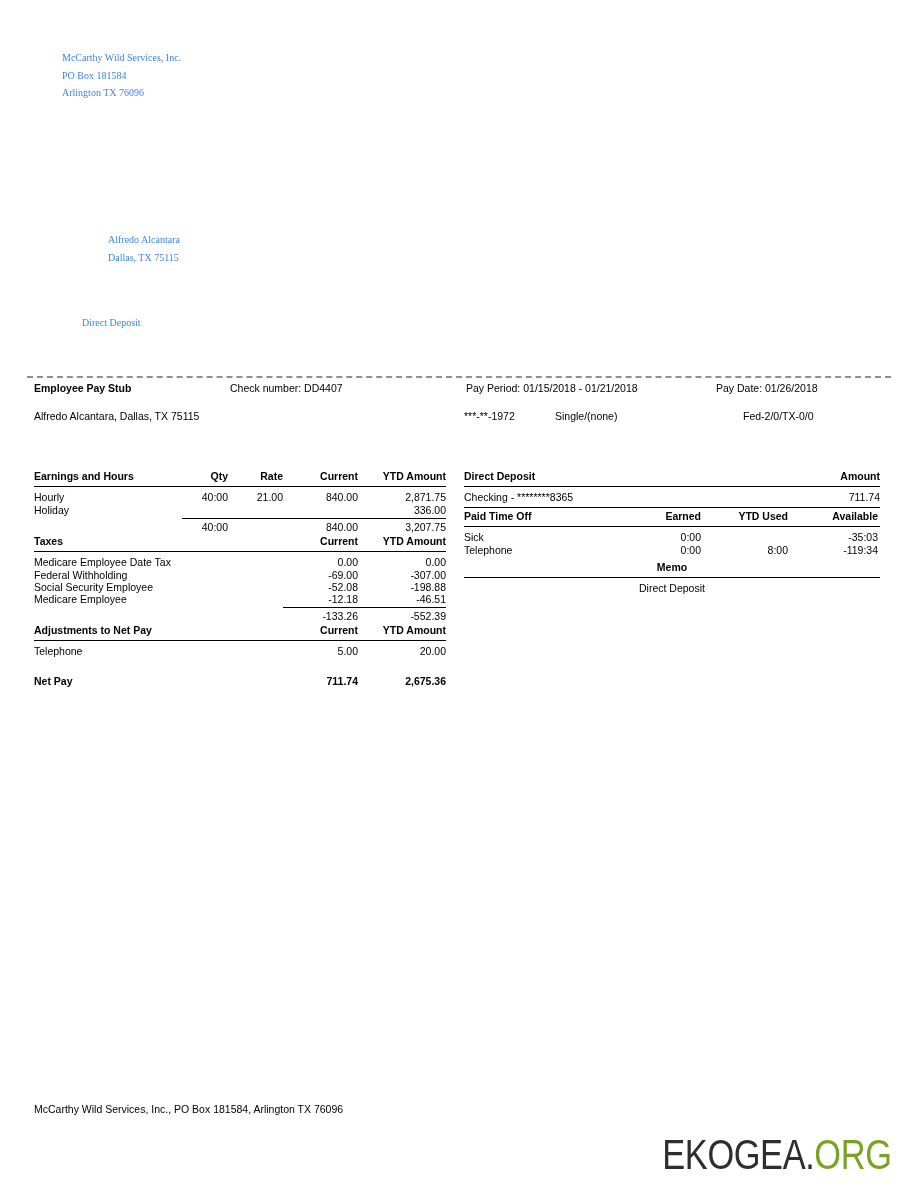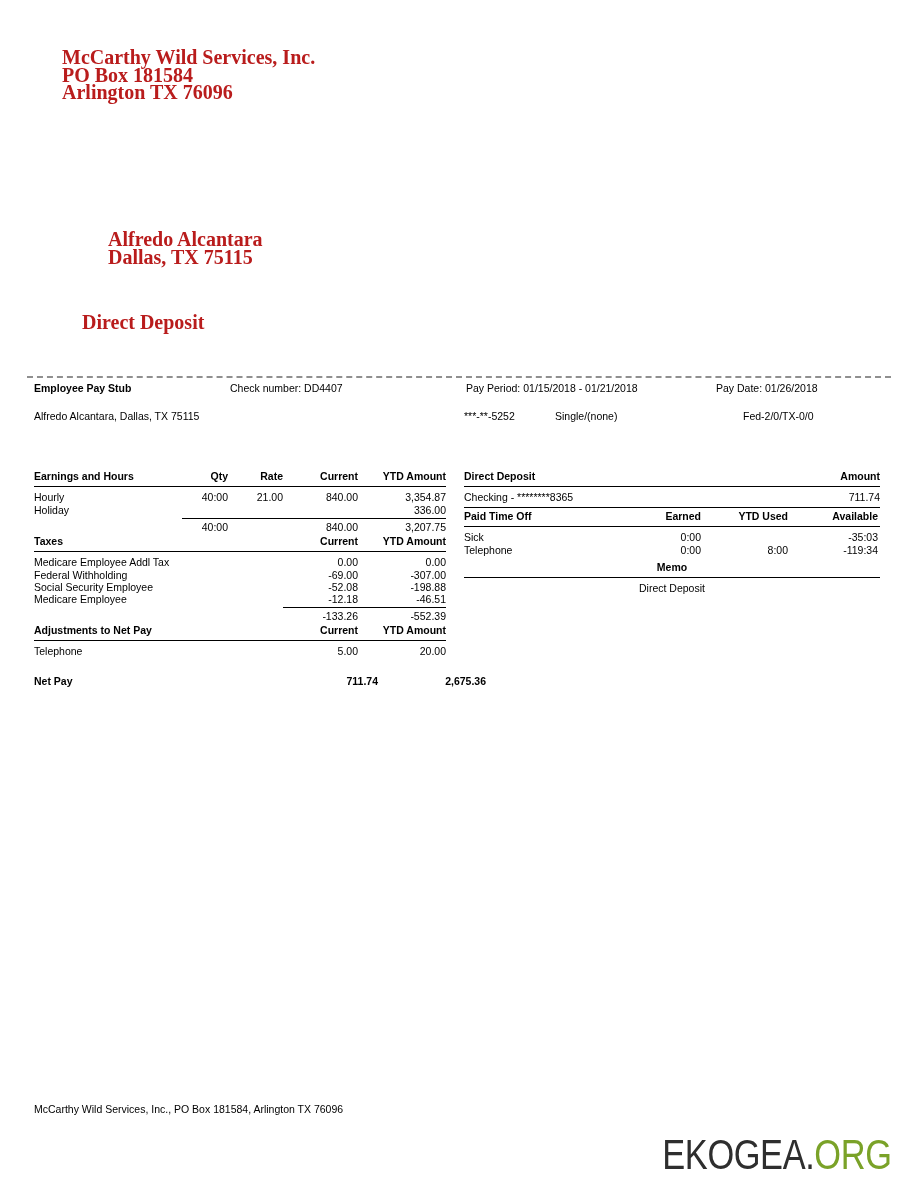--- a/index.html
+++ b/index.html
@@ -7,21 +7,21 @@
   .page {
     position:relative;
     width:918px; height:1188px;
     background:#ffffff;
     font-family:"Liberation Sans", sans-serif;
     font-size:10.5px;
     color:#000;
     overflow:hidden;
     margin:0 auto;
   }
-  .serif { font-family:"Liberation Serif", serif; font-size:20px; line-height:17.5px; color:#b91c1c;font-weight:bold; }
+  .serif { font-family:"Liberation Serif", serif; font-size:10px; line-height:17.5px; color:#3b82f6; }
   .abs { position:absolute; }
   .b { font-weight:bold; }
   .num { text-align:right; }
   .row { display:grid; line-height:12.3px; white-space:nowrap; }
   .g-earn { grid-template-columns:148px 46px 55px 75px 88px; }
   .g-tax  { grid-template-columns:249px 75px 88px; }
   .g-ssn  { grid-template-columns:91px 188px 137px; }
   .g-dd   { grid-template-columns:1fr 110px; }
   .g-pto  { grid-template-columns:130px 107px 87px 90px; }
   .sec { position:absolute; width:412px; }
@@ -65,40 +65,40 @@
   <div class="abs" style="left:230px; top:382px;text-align:right;">Check number: DD4407</div>
   <div class="abs" style="left:466px; top:382px;">Pay Period: 01/15/2018 - 01/21/2018</div>
   <div class="abs" style="left:716px; top:382px;">Pay Date: 01/26/2018</div>
 
   <div class="sec" style="left:34px; top:406px;">
     <div class="first-row">Alfredo Alcantara, Dallas, TX 75115</div>
   </div>
 
   <div class="sec-r" style="top:406px;">
     <div class="row g-ssn first-row">
-      <span>***-**-5252</span>
+      <span>***-**-1972</span>
       <span>Single/(none)</span>
       <span>Fed-2/0/TX-0/0</span>
     </div>
   </div>
 
   <div class="sec" style="left:34px; top:470px;">
     <div class="row g-earn sec-head b">
       <span>Earnings and Hours</span>
       <span class="num">Qty</span>
       <span class="num">Rate</span>
       <span class="num">Current</span>
       <span class="num">YTD Amount</span>
     </div>
     <div class="row g-earn first-row">
       <span>Hourly</span>
       <span class="num">40:00</span>
       <span class="num">21.00</span>
       <span class="num">840.00</span>
-      <span class="num">3,354.87</span>
+      <span class="num">2,871.75</span>
     </div>
     <div class="row g-earn">
       <span>Holiday</span>
       <span class="num"></span>
       <span class="num"></span>
       <span class="num"></span>
       <span class="num">336.00</span>
     </div>
     <div class="subline" style="margin-left:148px;"></div>
     <div class="row g-earn total-row">
@@ -110,21 +110,21 @@
     </div>
   </div>
 
   <div class="sec" style="left:34px; top:535px;">
     <div class="row g-tax sec-head b">
       <span>Taxes</span>
       <span class="num">Current</span>
       <span class="num">YTD Amount</span>
     </div>
     <div class="row g-tax first-row">
-      <span>Medicare Employee Addl Tax</span>
+      <span>Medicare Employee Date Tax</span>
       <span class="num">0.00</span>
       <span class="num">0.00</span>
     </div>
     <div class="row g-tax">
       <span>Federal Withholding</span>
       <span class="num">-69.00</span>
       <span class="num">-307.00</span>
     </div>
     <div class="row g-tax">
       <span>Social Security Employee</span>
@@ -148,21 +148,21 @@
     <div class="row g-tax sec-head b">
       <span>Adjustments to Net Pay</span>
       <span class="num">Current</span>
       <span class="num">YTD Amount</span>
     </div>
     <div class="row g-tax first-row">
       <span>Telephone</span>
       <span class="num">5.00</span>
       <span class="num">20.00</span>
     </div>
-    <div class="row g-tax b" style="margin-top:17px;gap:20px;">
+    <div class="row g-tax b" style="margin-top:17px;">
       <span>Net Pay</span>
       <span class="num">711.74</span>
       <span class="num">2,675.36</span>
     </div>
   </div>
 
   <div class="sec-r" style="top:470px;">
     <div class="row g-dd sec-head b">
       <span>Direct Deposit</span>
       <span class="num">Amount</span>

